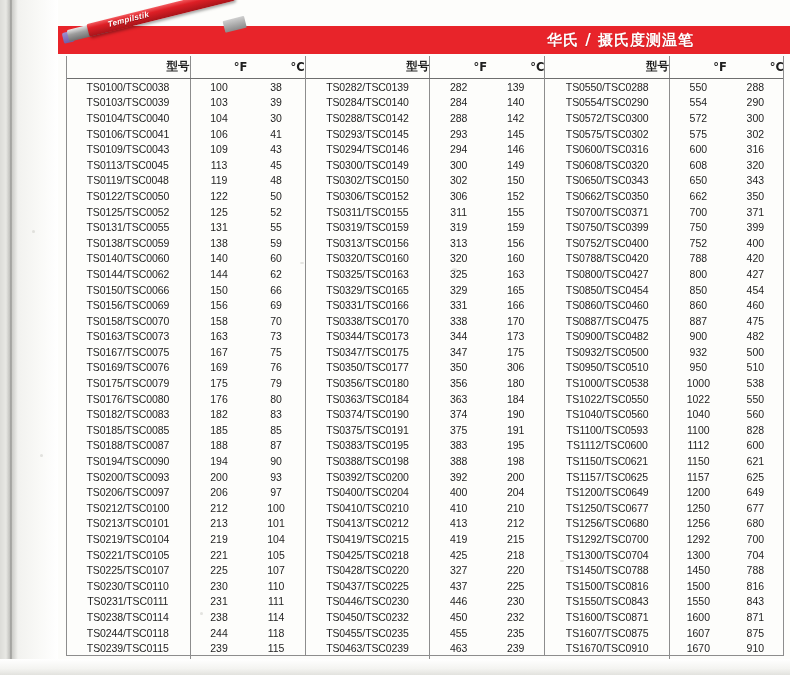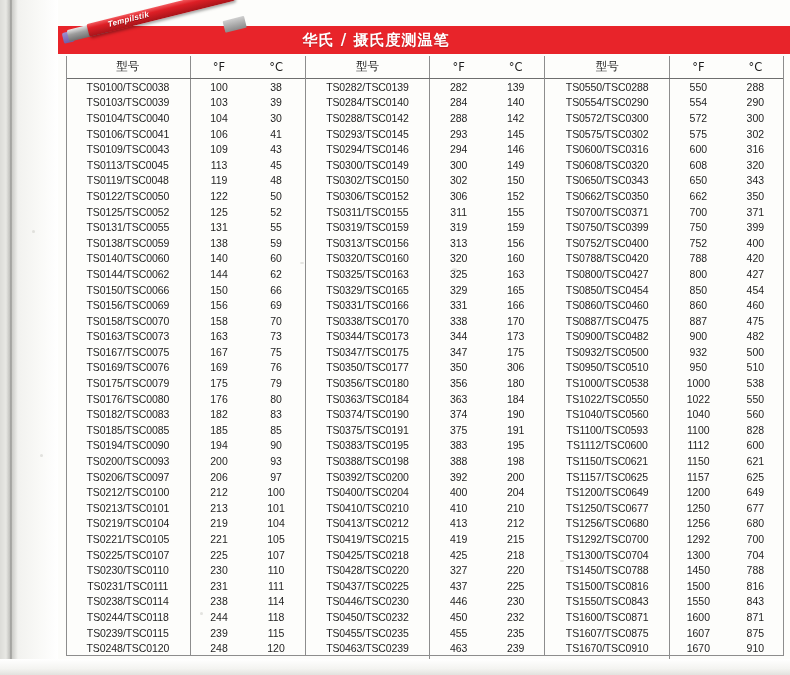--- a/index.html
+++ b/index.html
@@ -55,21 +55,21 @@
     position: absolute;
     left: 58px; top: 26px;
     width: 732px; height: 28px;
     background: #e8242a;
   }
   .banner-title {
     position: absolute;
     left: 0; top: 0;
     width: 636px; height: 28px;
     line-height: 28px;
-    text-align: center;
+    text-align: right;
     color: #ffffff;
     font-size: 15px;
     font-weight: bold;
     letter-spacing: 1px;
     font-family: "DejaVu Sans", sans-serif;
     text-shadow: 0 1px 1px rgba(0,0,0,.18);
   }
 
   
   .product-photo {
@@ -148,25 +148,26 @@
   .block + .block { border-left: 1px solid #8d8d8d; }
 
   table.grid {
     width: 100%;
     border-collapse: collapse;
     font-family: "Liberation Sans", sans-serif;
     color: #1d1d1d;
   }
   table.grid th {
     font-size: 11.5px;
-    font-weight: normal;
+    font-weight: bold;
     padding: 3px 0 4px 0;
     border-bottom: 1px solid #6e6e6e;
     font-family: "DejaVu Sans", sans-serif;
     white-space: nowrap;
+    text-align: right;
   }
   table.grid th.c-model { width: 52%; }
   table.grid th.c-f     { width: 24%; }
   table.grid th.c-c     { width: 24%; }
   table.grid td {
     font-size: 10.5px;
     padding: 0.5px 0;
     height: 14.6px;
     line-height: 14px;
     white-space: nowrap;
@@ -347,20 +348,25 @@
               <td class="model">TS0182/TSC0083</td>
               <td class="f num">182</td>
               <td class="c num">83</td>
             </tr>
             <tr>
               <td class="model">TS0185/TSC0085</td>
               <td class="f num">185</td>
               <td class="c num">85</td>
             </tr>
             <tr>
+              <td class="model">TS0188/TSC0087</td>
+              <td class="f num">188</td>
+              <td class="c num">87</td>
+            </tr>
+            <tr>
               <td class="model">TS0194/TSC0090</td>
               <td class="f num">194</td>
               <td class="c num">90</td>
             </tr>
             <tr>
               <td class="model">TS0200/TSC0093</td>
               <td class="f num">200</td>
               <td class="c num">93</td>
             </tr>
             <tr>

